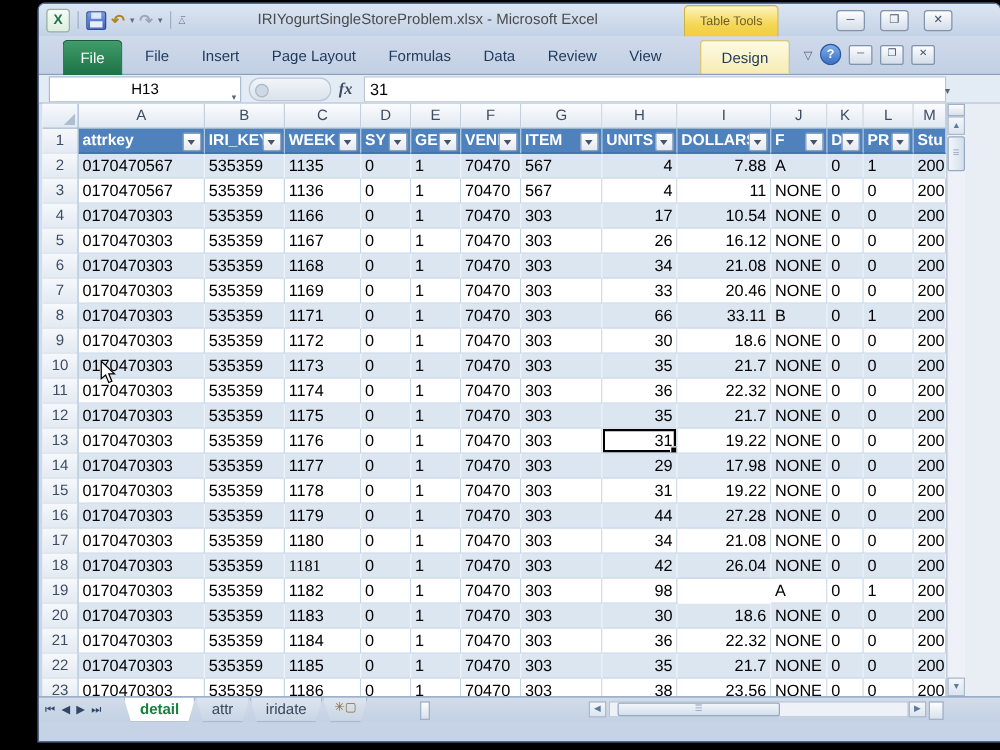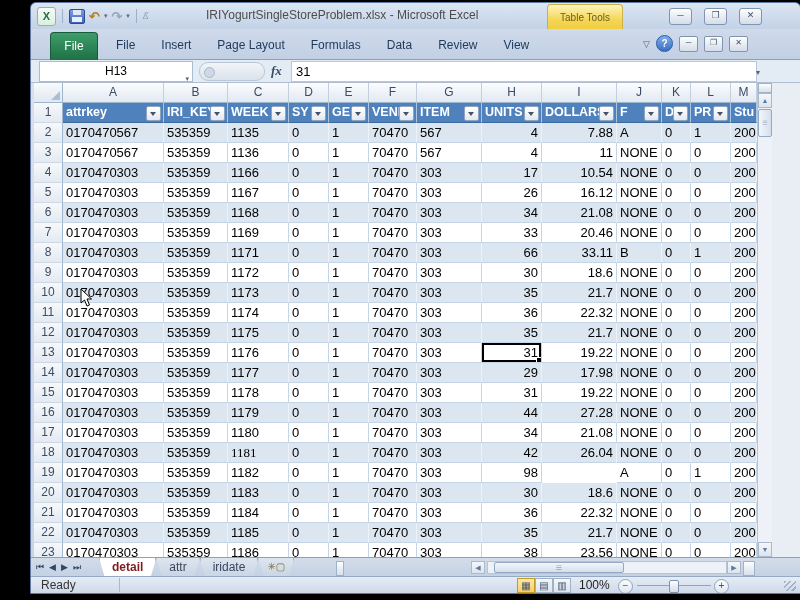--- a/index.html
+++ b/index.html
@@ -98,21 +98,21 @@
     border:1px solid #93a9c4;border-radius:2px;box-sizing:border-box;color:#8ba0bc;font-size:6px;text-align:center;line-height:26px;letter-spacing:0;}
   
   #tabband{position:absolute;left:0;top:554px;width:100%;height:19px;
     background:linear-gradient(#d3dcea,#c3d1e3);border-top:1px solid #8ba0bc;}
   #sheetnav{position:absolute;left:5px;top:2px;display:flex;gap:5px;}
   .navbtn{font-size:9px;color:#2f4668;line-height:15px;}
   #sheettabs{position:absolute;left:68px;top:0;height:19px;display:flex;}
   .stab{height:19px;padding:0 12px;font-size:12px;line-height:18px;color:#39465c;
     background:linear-gradient(#dde5ef,#c9d5e5);border:1px solid #9fb2c8;border-top:none;
     clip-path:polygon(0 0,100% 0,calc(100% - 6px) 100%,6px 100%);}
-  .stab.active{background:#fff;font-weight:bold;color:#7f1d1d;}
+  .stab.active{background:#fff;font-weight:bold;color:#15803d;}
   .stab.insert{padding:0 8px;font-size:10px;color:#8a6d2f;}
   #hs-split{position:absolute;left:305px;top:3px;width:6px;height:13px;background:linear-gradient(#fdfdfe,#d8e1ec);border:1px solid #9fb2c8;}
   .hs-btn{position:absolute;top:3px;width:14px;height:13px;background:linear-gradient(#f4f7fa,#dbe4ef);
     border:1px solid #aab9cc;box-sizing:border-box;color:#5c7aa0;font-size:7px;text-align:center;line-height:11px;}
   #hs-track{position:absolute;left:456px;top:3px;width:240px;height:13px;background:#eef2f8;border:1px solid #b5c4d6;box-sizing:border-box;}
   #hs-thumb{position:absolute;left:6px;top:0;width:130px;height:11px;background:linear-gradient(#f2f6fa,#d4dfec);
     border:1px solid #93a9c4;border-radius:2px;box-sizing:border-box;color:#8ba0bc;font-size:7px;text-align:center;line-height:9px;}
   #hs-endbox{position:absolute;left:712px;top:3px;width:10px;height:13px;background:linear-gradient(#fdfdfe,#d8e1ec);border:1px solid #9fb2c8;}
   
   #statusbar{position:absolute;left:0;top:573px;width:100%;height:17px;
@@ -161,20 +161,21 @@
   <div id="ribbonrow">
     <div id="filetab">File</div>
     <div id="ribbontabs">
         <div class="rtab">File</div>
         <div class="rtab">Insert</div>
         <div class="rtab">Page Layout</div>
         <div class="rtab">Formulas</div>
         <div class="rtab">Data</div>
         <div class="rtab">Review</div>
         <div class="rtab">View</div>
+        <div class="rtab contextual">Design</div>
       </div>
     <div id="ribbon-right">
       <span class="expand-glyph">▽</span>
       <div class="help-glyph">?</div>
       <div class="wb-btn">─</div>
       <div class="wb-btn">❐</div>
       <div class="wb-btn">✕</div>
     </div>
     <div id="edge-close">✕</div>
   </div>
@@ -600,34 +601,19 @@
       </div>
     <div id="hs-split"></div>
     <div class="hs-btn" style="left:440px;">◀</div>
     <div id="hs-track">
       <div id="hs-thumb">☰</div>
     </div>
     <div class="hs-btn" style="left:696px;">▶</div>
     <div id="hs-endbox"></div>
   </div>
 
-  <div id="statusbar">
-    <span id="status-mode">Ready</span>
-    <div id="status-sep"></div>
-    <div id="viewbtns">
-      <div class="vbtn on">▦</div>
-      <div class="vbtn">▤</div>
-      <div class="vbtn">▥</div>
-    </div>
-    <span id="zoomlevel">100%</span>
-    <div class="zoombtn" style="left:587px;">−</div>
-    <div id="zoomtrack"></div>
-    <div id="zoomthumb"></div>
-    <div class="zoombtn" style="left:683px;">+</div>
-    <div id="resizegrip"></div>
-  </div>
 </div>
 
 <div id="cursor">
   <svg width="13" height="20" viewBox="0 0 13 20">
     <path d="M1,1 L1,15 L4.5,12 L7,18 L9.5,17 L7,11 L11.5,11 Z" fill="#fff" stroke="#000" stroke-width="1"></path>
   </svg>
 </div>
 
 </body></html>

